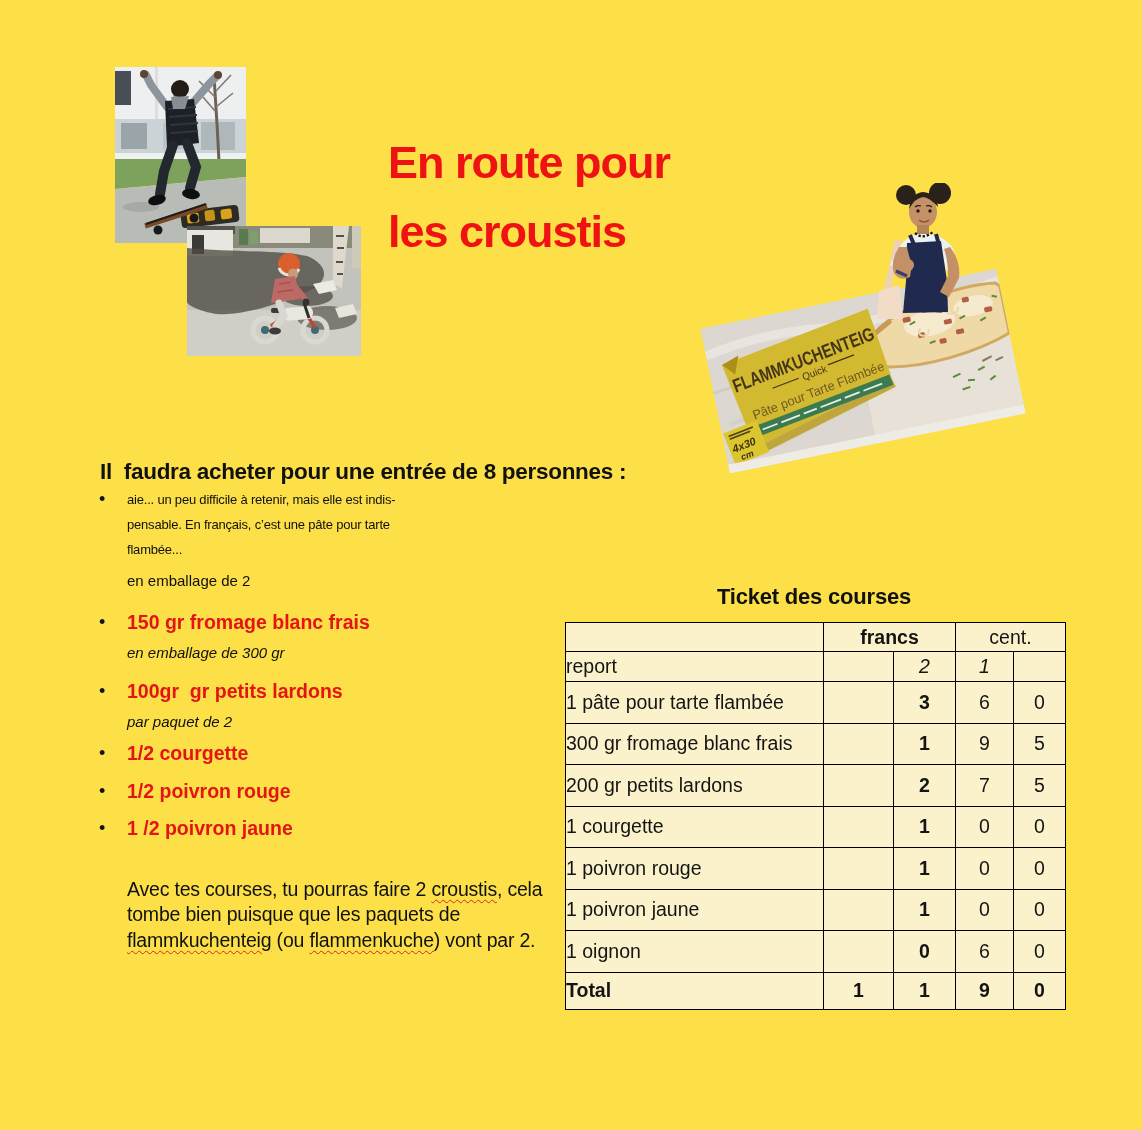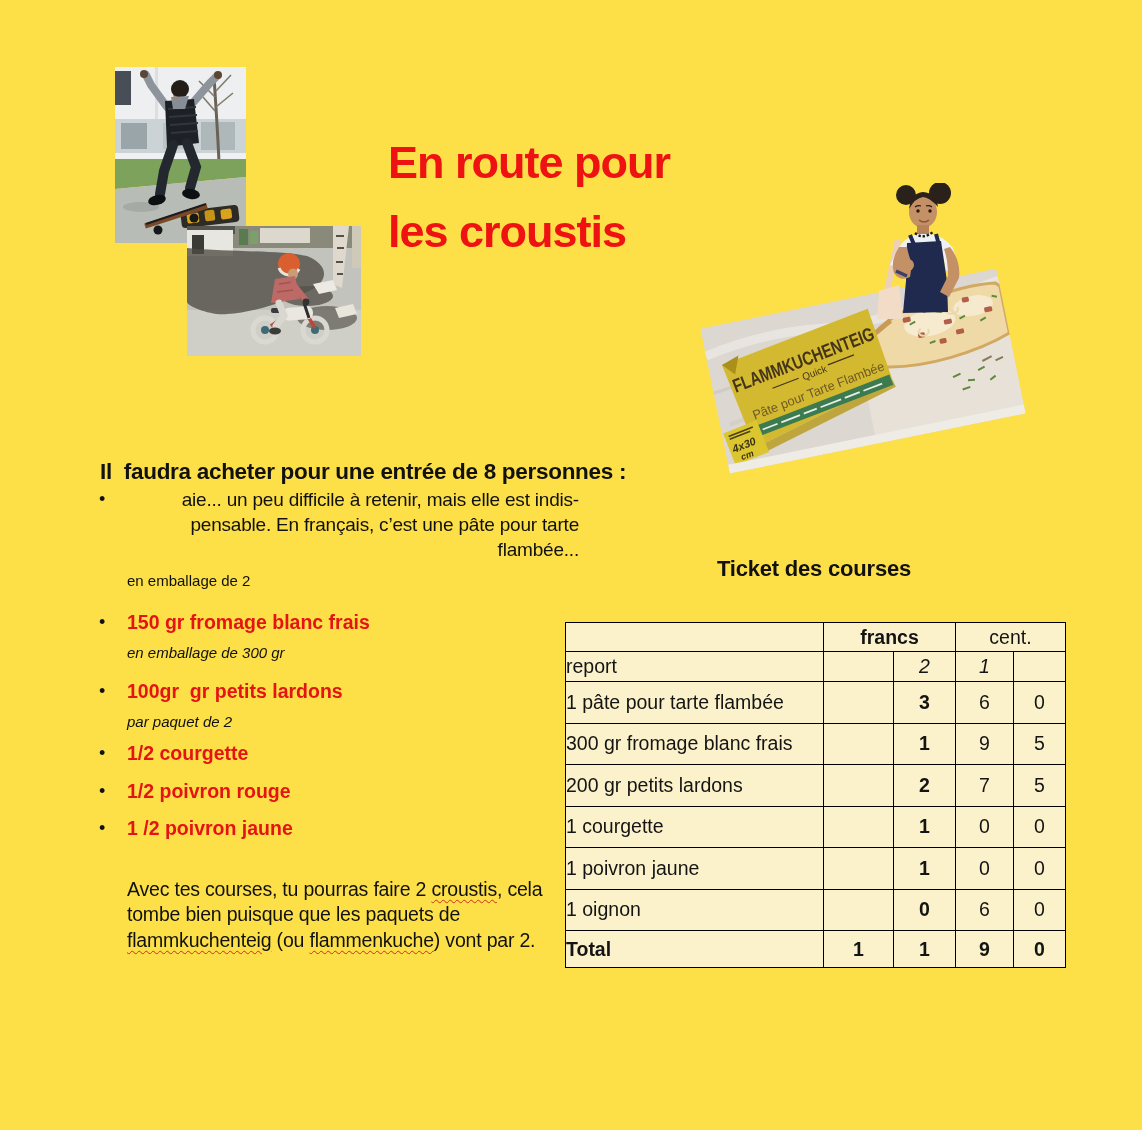--- a/index.html
+++ b/index.html
@@ -29,36 +29,36 @@
     font-size:22.5px; font-weight:bold; letter-spacing:-0.3px;
     white-space:pre-wrap;
     margin-top:39px;
   }
   
   .list { position:absolute; left:99px; top:487px; width:480px; }
   .item { display:flex; }
   .item .dot { width:28px; flex:0 0 28px; font-size:18px; line-height:24px; color:#111; }
   .item .body { flex:1; }
   .red-label { color:#e51414; font-weight:bold; font-size:19.5px; line-height:24px; white-space:pre-wrap; }
-  .desc { font-size:19px; line-height:25px; color:#101010; letter-spacing:-0.2px;text-align:right; }
+  .desc { font-size:13px; line-height:25px; color:#101010; letter-spacing:-0.2px; }
   .note { font-size:15px; line-height:18px; color:#101010; margin-top:10px; }
   .note.it { font-style:italic; }
   .mb-a { margin-bottom:20px; } .mb-b { margin-bottom:17px; }
   .mb-c { margin-bottom:10px; } .mb-d { margin-bottom:14px; }
   .mb-e { margin-bottom:13px; }
   .wavy { text-decoration:underline; text-decoration-style:wavy; text-decoration-color:#d42a1e;
           text-decoration-thickness:1px; text-underline-offset:3px; }
   
   .closing {
     position:absolute; left:127px; top:877px; width:438px;
     font-size:19.5px; line-height:25.3px; letter-spacing:-0.2px;
   }
   
   .ticket-heading {
-    position:absolute; left:565px; top:556px; width:498px; text-align:center;
+    position:absolute; left:565px; top:584px; width:498px; text-align:center;
     font-size:22px; font-weight:bold; letter-spacing:-0.2px;
   }
   table.ticket {
     position:absolute; left:565px; top:622px;
     border-collapse:collapse; table-layout:fixed;
     background:#fbf2cb; z-index:5;padding-left:40px;
   }
   table.ticket td {
     border:1.5px solid #000; font-size:19.5px; color:#141414;
     padding:0; overflow:hidden; vertical-align:middle;
@@ -352,20 +352,27 @@
         <td class="num">5</td>
       </tr>
       <tr class="it-row">
         <td class="lbl">1 courgette</td>
         <td class="num"></td>
         <td class="num b">1</td>
         <td class="num">0</td>
         <td class="num">0</td>
       </tr>
       <tr class="it-row">
+        <td class="lbl">1 poivron rouge</td>
+        <td class="num"></td>
+        <td class="num b">1</td>
+        <td class="num">0</td>
+        <td class="num">0</td>
+      </tr>
+      <tr class="it-row">
         <td class="lbl">1 poivron jaune</td>
         <td class="num"></td>
         <td class="num b">1</td>
         <td class="num">0</td>
         <td class="num">0</td>
       </tr>
       <tr class="it-row">
         <td class="lbl">1 oignon</td>
         <td class="num"></td>
         <td class="num b">0</td>

